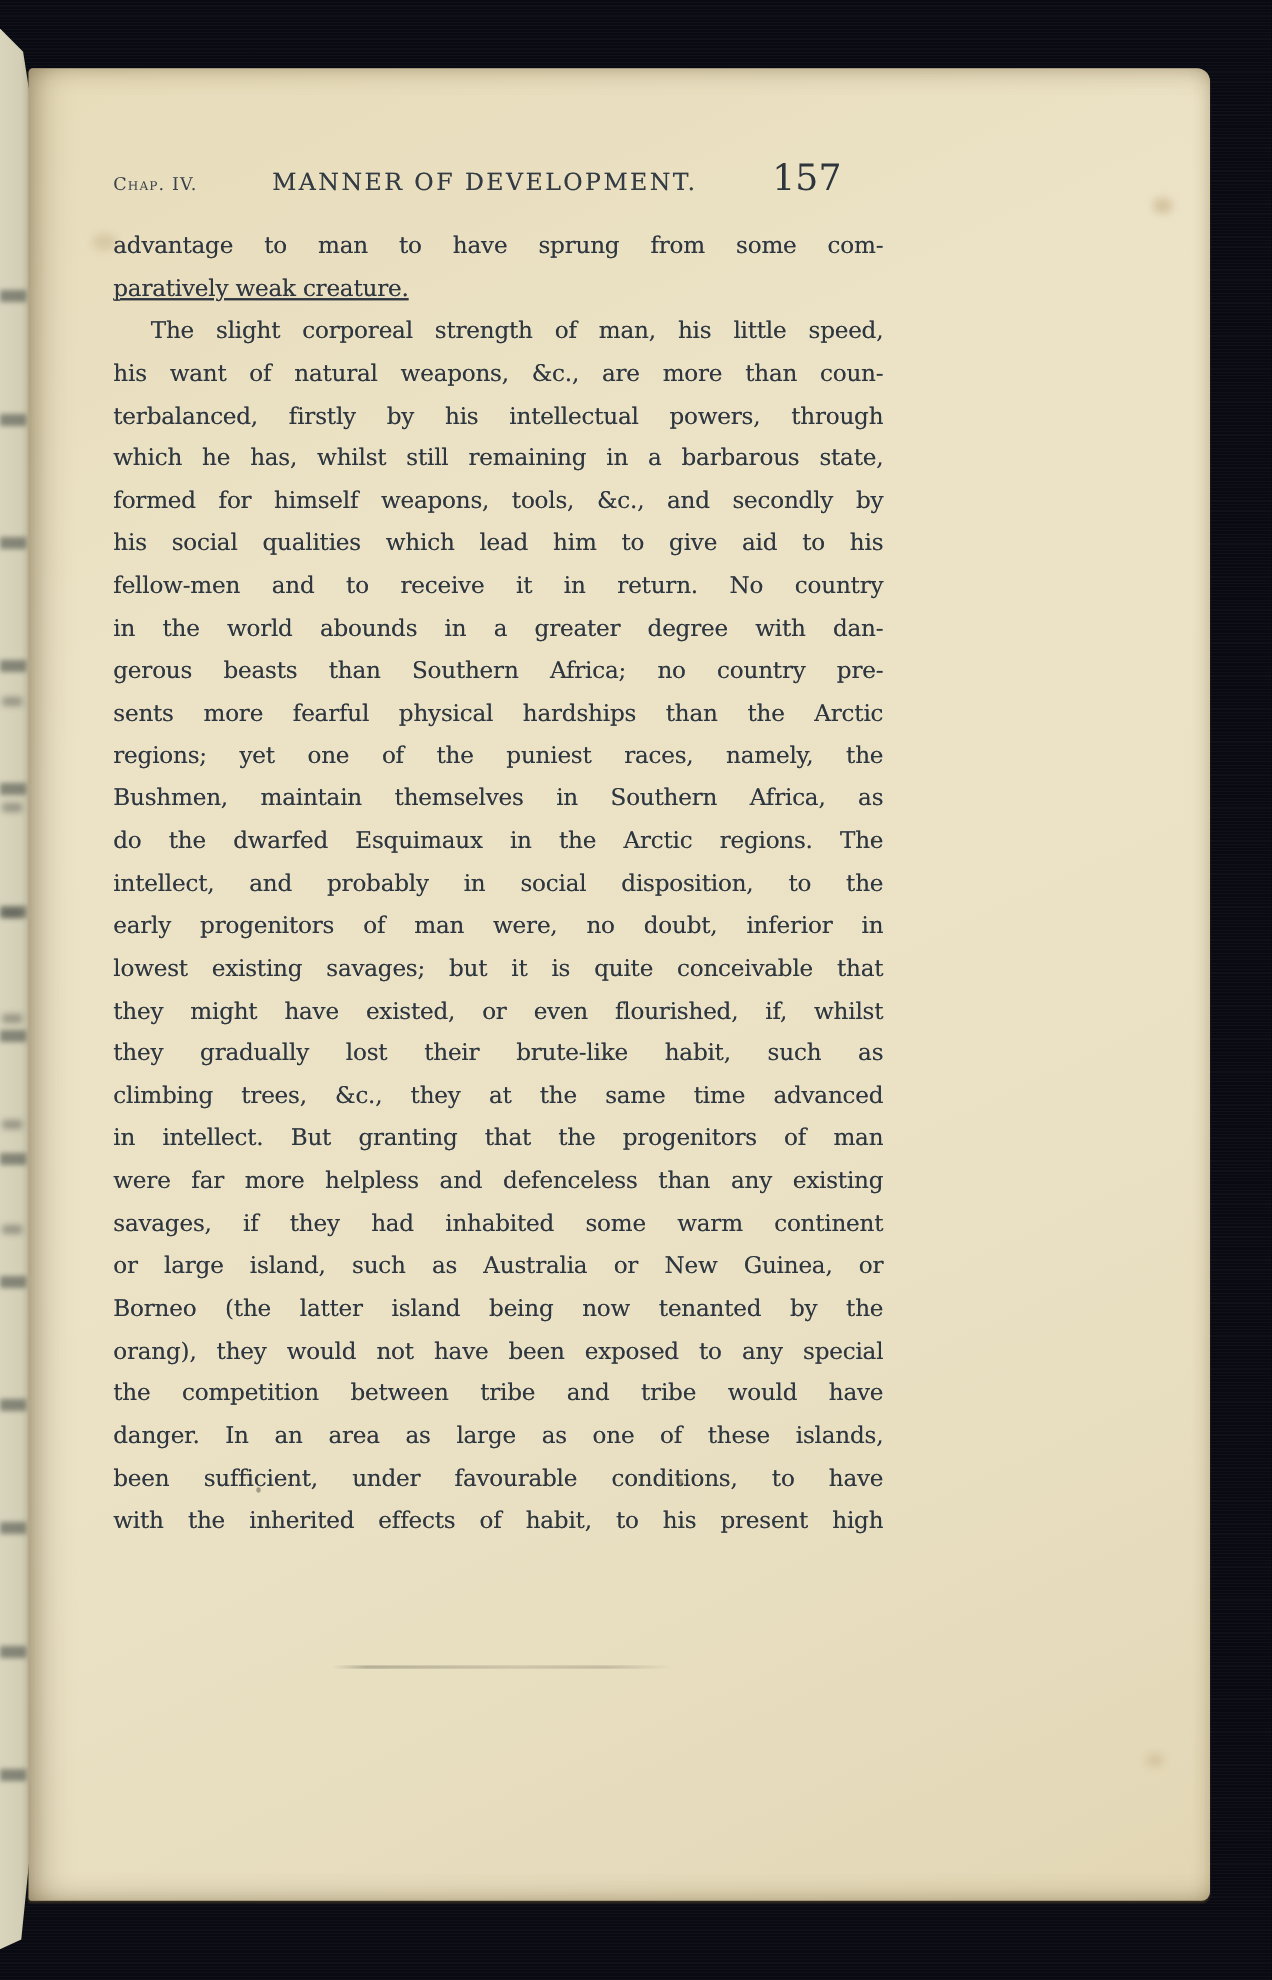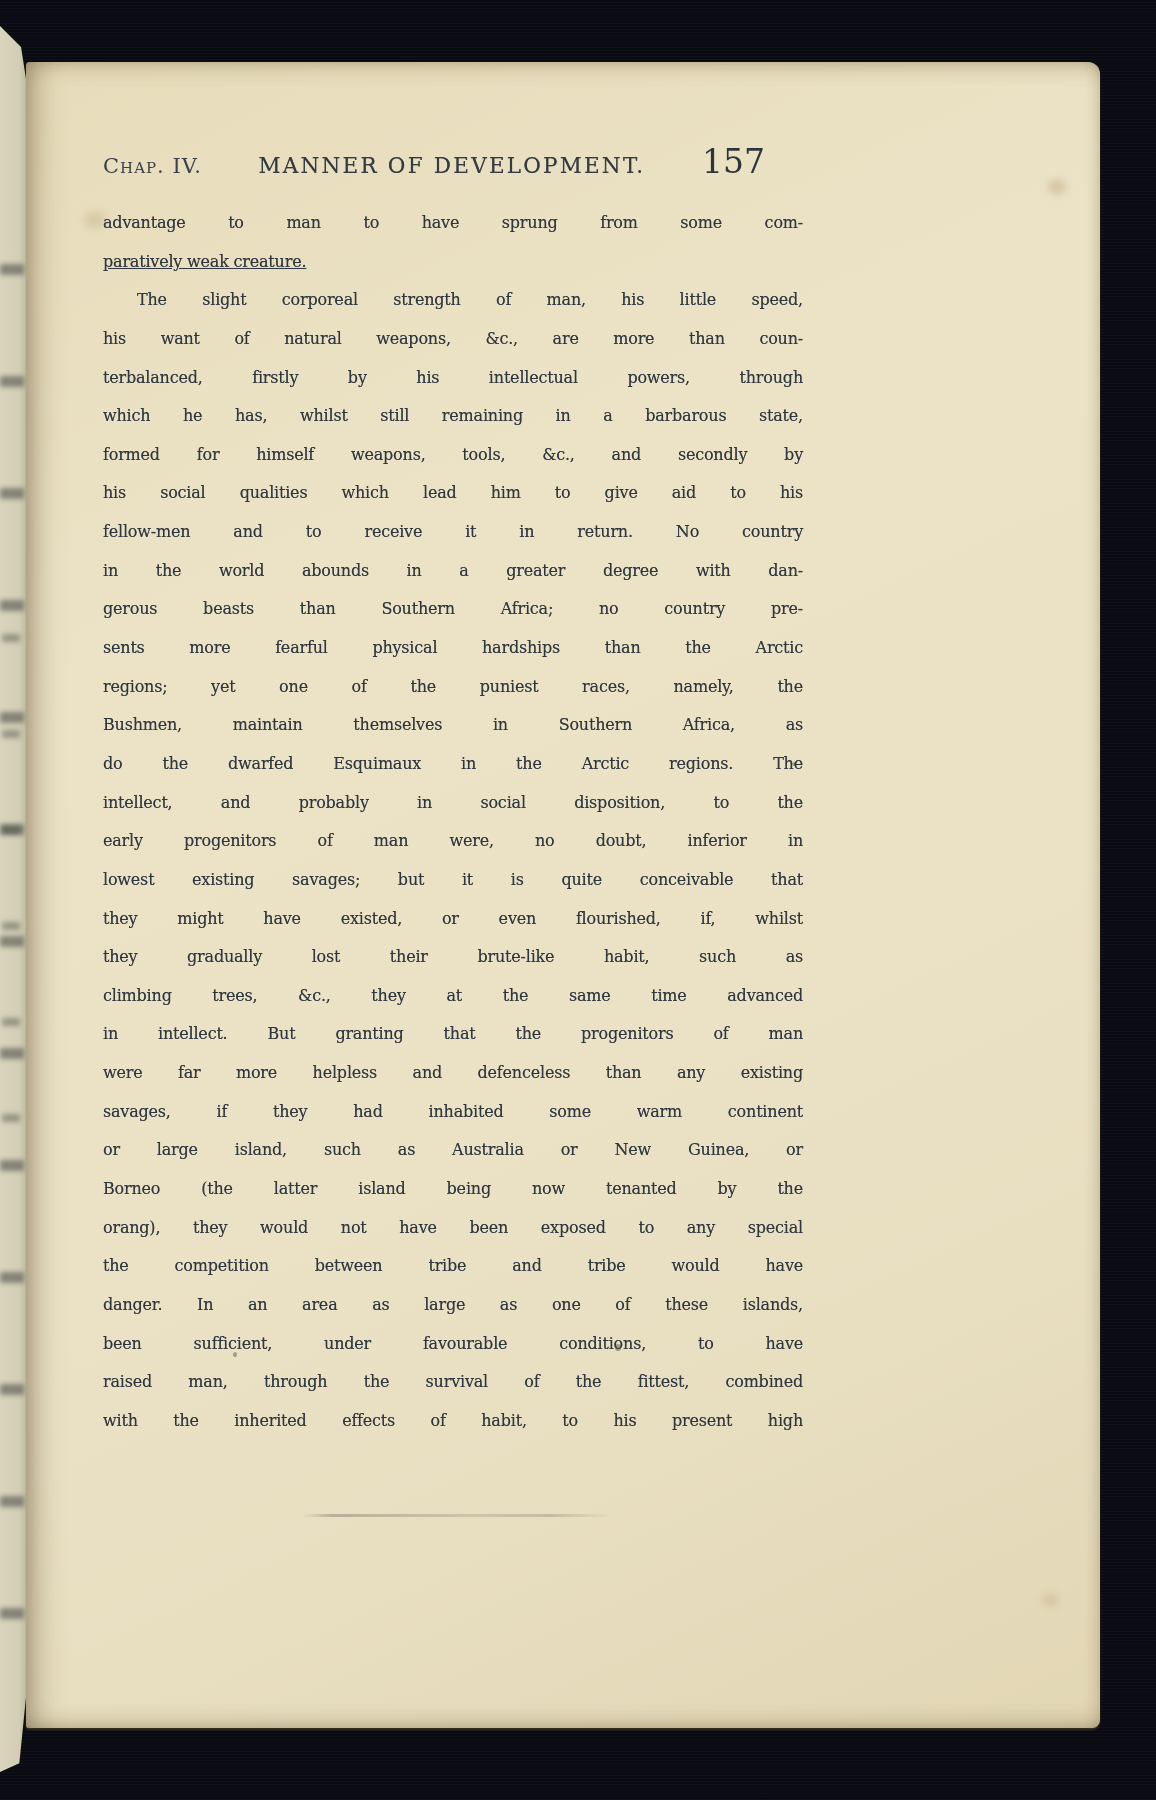--- a/index.html
+++ b/index.html
@@ -51,35 +51,35 @@
       0 2px 2px rgba(140,110,60,0.35);
   }
 
   .content{position:absolute;left:77px;top:0;width:700px;height:100%;}
 
   .page-header{
     position:absolute;top:80px;left:0;width:700px;
     display:flex;align-items:baseline;color:#333c44;
   }
   .chapter{
-    font-variant:small-caps;font-size:21px;letter-spacing:1px;color:#39424a;
+    font-variant:small-caps;font-size:16px;letter-spacing:1px;color:#39424a;
     white-space:nowrap;
   }
   .running-title{
     flex:1;text-align:center;font-size:21.5px;font-weight:normal;
     letter-spacing:2.2px;color:#333c44;white-space:nowrap;
     text-shadow:0 0 0.5px rgba(40,45,50,0.55);
   }
   .page-number{
     font-size:33px;color:#2d353d;margin-right:38px;white-space:nowrap;
   }
 
   .body-text{
     position:absolute;top:142px;left:0;width:700px;
-    font-size:16px;line-height:38.65px;letter-spacing:-0.2px;
+    font-size:21px;line-height:38.65px;letter-spacing:-0.2px;
     color:#2e3740;text-shadow:0 0 0.6px rgba(42,48,54,0.55);
   }
   .line{
     height:38.65px;text-align:justify;text-align-last:justify;text-justify:inter-word;
   }
   .line.end{text-align-last:left;text-decoration:underline;}
   .line.indent{text-indent:34px;}
 
   
   .show-through-rule{
@@ -138,21 +138,20 @@
         <div class="line justify">climbing trees, &amp;c., they at the same time advanced</div>
         <div class="line justify">in intellect. But granting that the progenitors of man</div>
         <div class="line justify">were far more helpless and defenceless than any existing</div>
         <div class="line justify">savages, if they had inhabited some warm continent</div>
         <div class="line justify">or large island, such as Australia or New Guinea, or</div>
         <div class="line justify">Borneo (the latter island being now tenanted by the</div>
         <div class="line justify">orang), they would not have been exposed to any special</div>
         <div class="line justify">the competition between tribe and tribe would have</div>
         <div class="line justify">danger. In an area as large as one of these islands,</div>
         <div class="line justify">been sufficient, under favourable conditions, to have</div>
-        <div class="line justify">raised man, through the survival of the fittest, combined</div>
         <div class="line justify">with the inherited effects of habit, to his present high</div>
       </div>
   </div>
 
   <div class="show-through-rule"></div>
   <div class="speck s1"></div>
   <div class="speck s2"></div>
   <div class="speck s3"></div>
   <div class="foxing f1"></div>
   <div class="foxing f2"></div>

